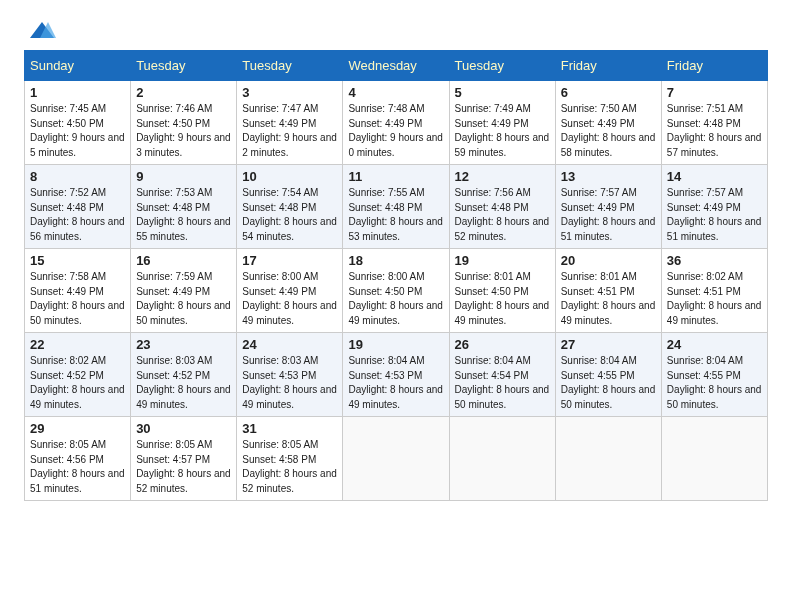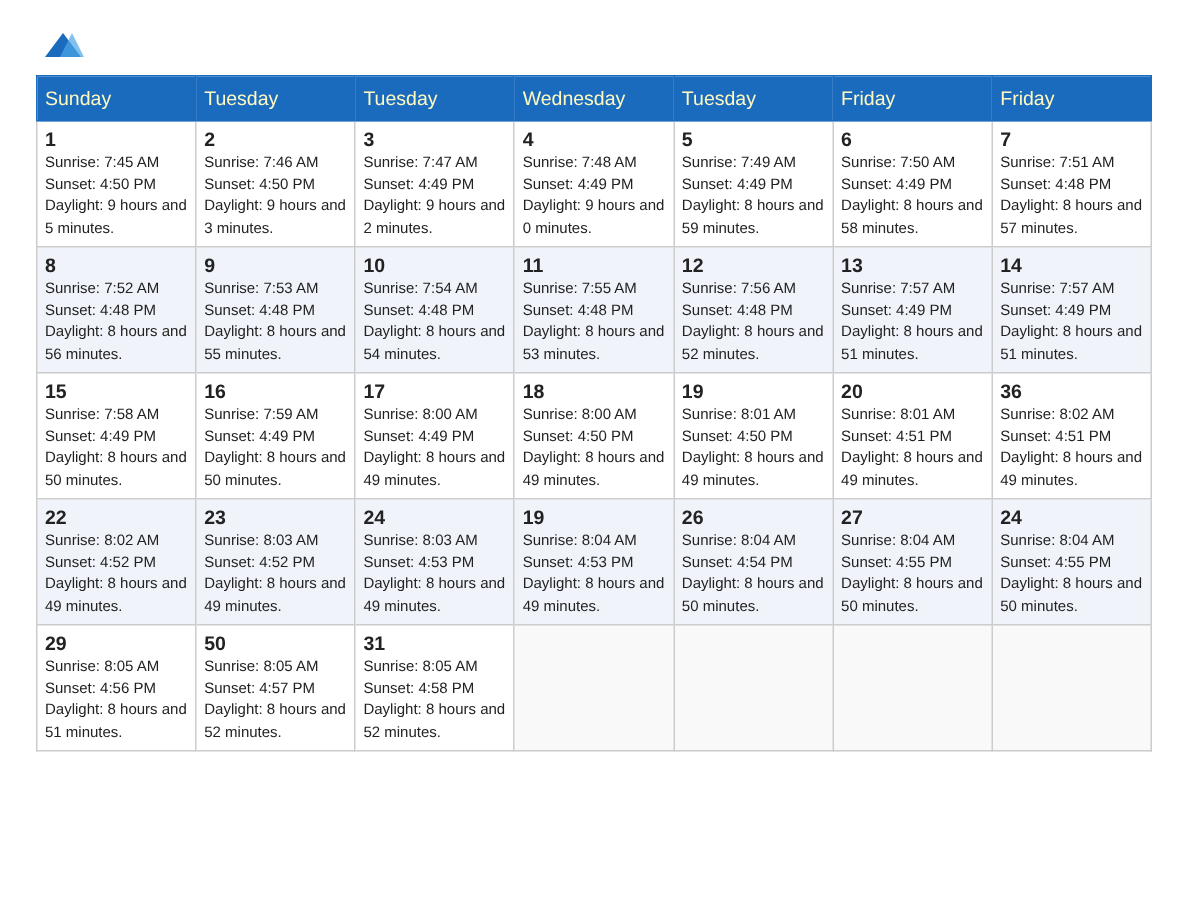--- a/index.html
+++ b/index.html
@@ -252,21 +252,21 @@
         <span class="day-num">24</span>
         <span class="day-info">Sunrise: 8:04 AM<br>Sunset: 4:55 PM<br>Daylight: 8 hours and 50 minutes.</span>
       </td>
       </tr>
       <tr>
         <td>
         <span class="day-num">29</span>
         <span class="day-info">Sunrise: 8:05 AM<br>Sunset: 4:56 PM<br>Daylight: 8 hours and 51 minutes.</span>
       </td>
         <td>
-        <span class="day-num">50</span>
+        <span class="day-num">30</span>
         <span class="day-info">Sunrise: 8:05 AM<br>Sunset: 4:57 PM<br>Daylight: 8 hours and 52 minutes.</span>
       </td>
         <td>
         <span class="day-num">31</span>
         <span class="day-info">Sunrise: 8:05 AM<br>Sunset: 4:58 PM<br>Daylight: 8 hours and 52 minutes.</span>
       </td>
         <td class="empty-cell"></td>
         <td class="empty-cell"></td>
         <td class="empty-cell"></td>
         <td class="empty-cell"></td>

